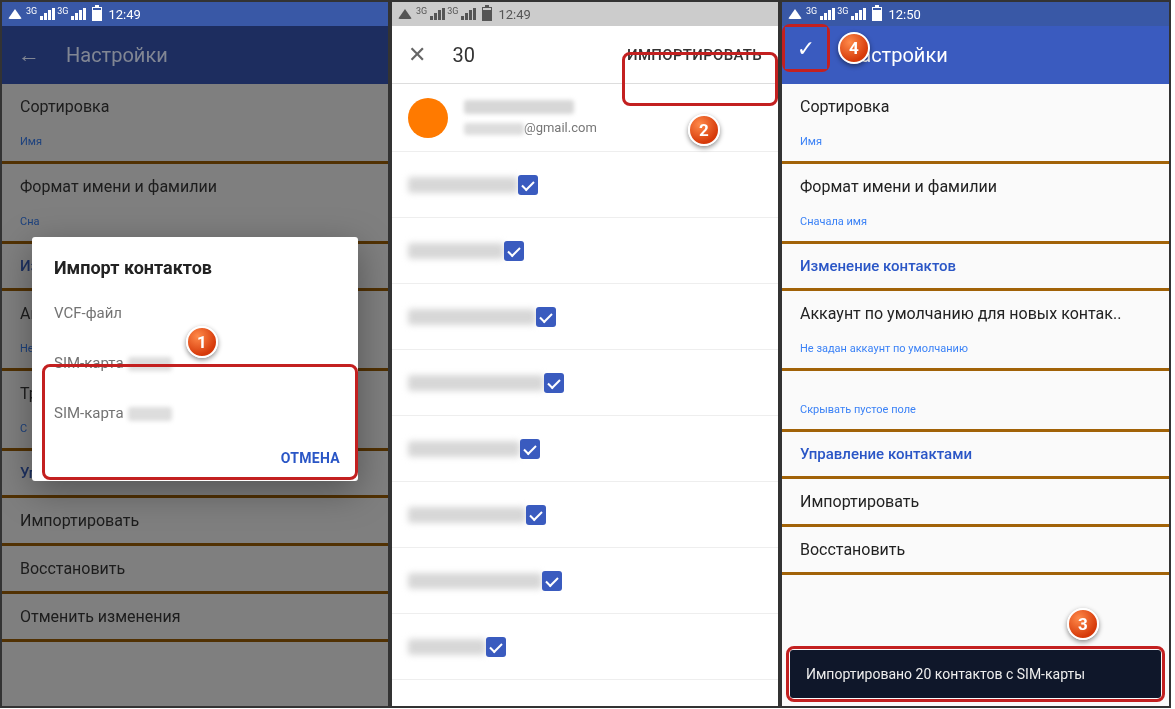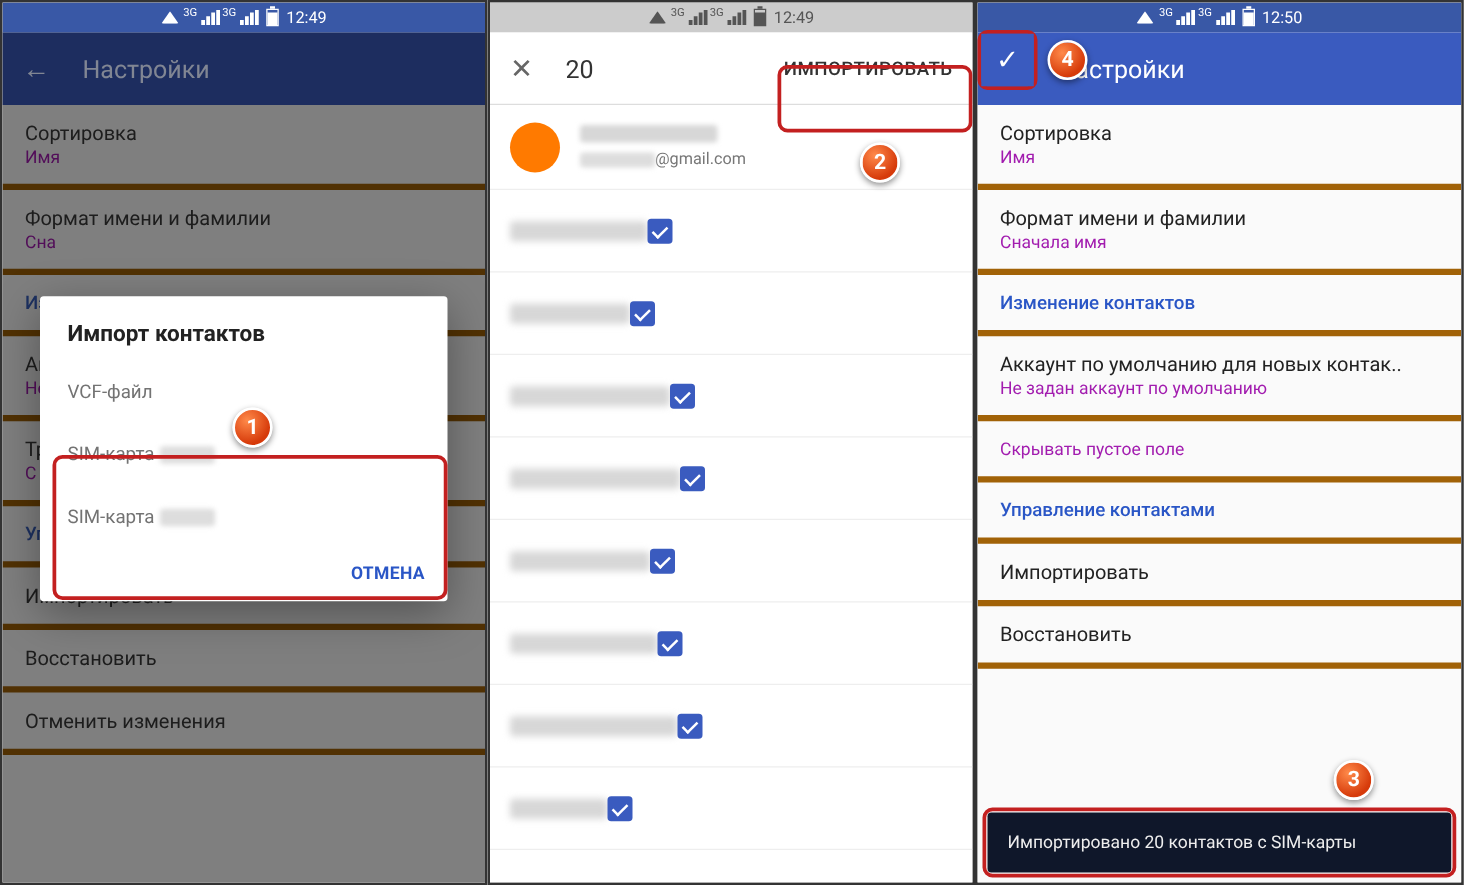--- a/index.html
+++ b/index.html
@@ -2,21 +2,21 @@
 <html><head>
 <meta charset="utf-8">
 <style>
 *{margin:0;padding:0;box-sizing:border-box;font-family:Roboto,Arial,sans-serif;-webkit-font-smoothing:antialiased}
 body{background:#fff;width:1175px;height:709px;overflow:hidden}
 .stage{display:flex;width:1175px;height:709px}
 .phone{position:relative;border:2px solid #333;background:#fafafa;display:flex;flex-direction:column;overflow:hidden}
 .p1{width:390px;height:708px}
 .p2{width:390px;height:708px}
 .p3{width:391px;height:708px}
-.status{height:24px;background:#2e4a8f;color:#fff;display:flex;justify-content:center;align-items:center;padding:0 6px;font-size:13px;gap:2px}
+.status{height:24px;background:#2e4a8f;color:#fff;display:flex;justify-content:flex-start;align-items:center;padding:0 6px;font-size:13px;gap:2px}
 .p1 .status,.p3 .status{background:#3958a6}
 .p2 .status{background:#cccccc;color:#555}
 .status .sig{display:flex;align-items:flex-end;gap:1px;height:12px}
 .status .sig span{width:3px;background:currentColor;display:block}
 .status .sig span:nth-child(1){height:4px}
 .status .sig span:nth-child(2){height:7px}
 .status .sig span:nth-child(3){height:10px}
 .status .sig span:nth-child(4){height:12px}
 .status .lbl3g{font-size:9px;margin-right:1px;transform:translateY(-3px)}
 .status .batt{width:10px;height:14px;border:1px solid currentColor;position:relative;margin:0 4px}
@@ -24,23 +24,23 @@
 .status .batt::after{content:"";position:absolute;bottom:0;left:0;right:0;height:85%;background:currentColor}
 .status .wifi{width:0;height:0;border-left:7px solid transparent;border-right:7px solid transparent;border-bottom:10px solid currentColor;border-radius:2px;margin-right:2px}
 .appbar{height:58px;background:#3a5bbf;color:#fff;display:flex;align-items:center;padding:0 16px;font-size:20px;gap:26px}
 .p1 .appbar{background:#2f4a9a;color:#d0d8ee}
 .appbar .back{font-size:22px}
 .p2 .appbar{background:#fff;color:#333;border-bottom:1px solid #ddd}
 .p2 .appbar .close{font-size:22px;color:#666}
 .p2 .appbar .count{font-size:20px;color:#333;flex:1}
 .p2 .appbar .import-btn{font-size:15px;font-weight:500;color:#333;letter-spacing:0.3px}
 .list{flex:1;background:#fafafa;overflow:hidden}
-.item{padding:13px 18px;border-bottom:5px solid #a16207}
+.item{padding:13px 18px;border-bottom:3px solid #a16207}
 .item .t{font-size:16px;color:#222}
-.item .s{font-size:14px;color:#a21caf;margin-top:2px}
+.item .s{font-size:11px;color:#3b82f6;margin-top:19px}
 .item.section .t{font-size:15px;color:#2a56c6;font-weight:500}
 .p1 .list{filter:brightness(0.82)}
 .p1 .item .t{color:#3a3a3a}
 .p1 .item.section .t{color:#3b62c0}
 
 .dim{position:absolute;inset:0;top:24px;background:rgba(0,0,0,0.38)}
 .dialog{position:absolute;left:30px;right:30px;top:235px;background:#fff;border-radius:3px;box-shadow:0 10px 36px rgba(0,0,0,0.35);padding:20px 0 8px}
 .dialog h3{font-size:18px;font-weight:700;color:#222;padding:0 22px 10px}
 .dlg-opt{padding:16px 22px;font-size:15px;color:#737373}
 .dlg-opt .blur{display:inline-block;width:44px;height:14px;background:#ddd;border-radius:3px;filter:blur(2px);vertical-align:middle;margin-left:4px}
@@ -159,21 +159,21 @@
           <span></span>
           <span></span>
           <span></span>
           <span></span>
         </span>
     <span class="batt"></span>
     <span>12:49</span>
   </div>
   <div class="appbar">
     <span class="close">✕</span>
-    <span class="count">20</span>
+    <span class="count">30</span>
     <span class="import-btn">ИМПОРТИРОВАТЬ</span>
   </div>
   <div class="list" style="background:#fff">
     <div class="contact-row">
       <div class="avatar"></div>
       <div class="info">
         <div class="n"></div>
         <div class="e"><span class="bl"></span><span>@gmail.com</span></div>
       </div>
     </div>

